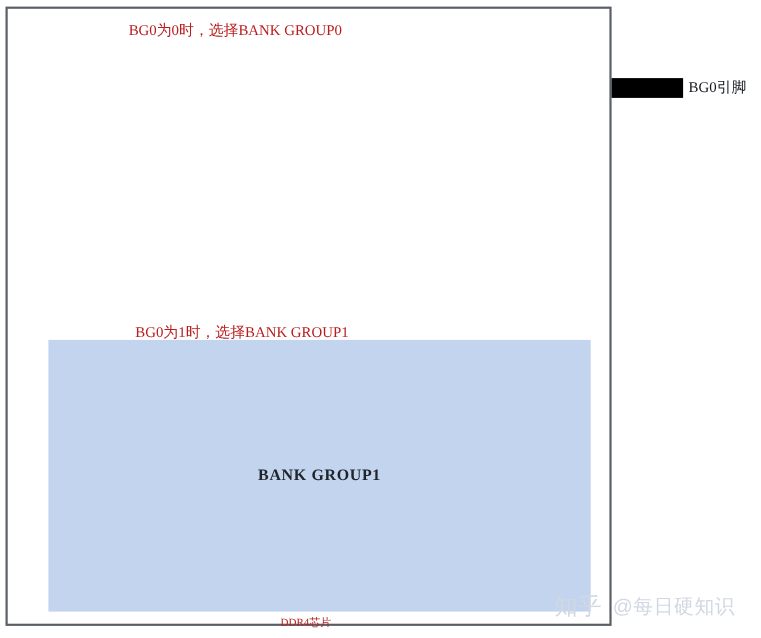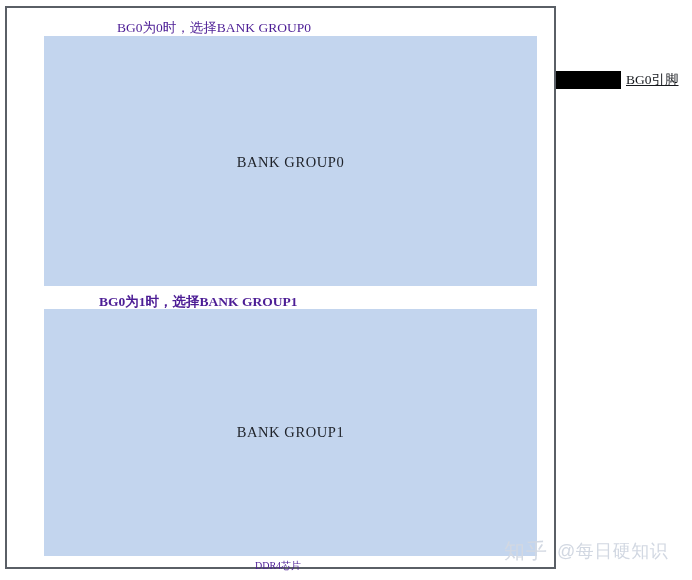--- a/index.html
+++ b/index.html
@@ -42,41 +42,42 @@
     left: 37px;
     top: 28px;
     width: 493px;
     height: 250px;
   }
   #bank-group-1-block {
     left: 37px;
     top: 301px;
     width: 493px;
     height: 247px;
+    font-weight: bold;
   }
   .bank-block-label {
     font-size: 14.5px;
     letter-spacing: 0.6px;
     color: #20242b;
     font-family: "Liberation Serif", "DejaVu Serif", serif;
     position: relative;
   }
   #bank-group-0-block .bank-block-label { top: 1px; }
   #bank-group-1-block .bank-block-label { top: 0px; }
 
   
   .caption {
     position: absolute;
     font-size: 13.5px;
-    color: #4c1d95;
+    color: #b91c1c;
     white-space: nowrap;
     font-family: "Liberation Serif", "DejaVu Serif", serif;
   }
   #caption-bg0-low  { left: 110px; top: 11px; }
-  #caption-bg0-high { left: 92px; top: 285px; font-weight: bold; }
+  #caption-bg0-high { left: 116px; top: 285px; }
   #caption-chip-name {
     left: 248px;
     top: 551px;
     font-size: 10px;
   }
 
   
   #bg0-pin-bar {
     position: absolute;
     left: 556px;
@@ -86,21 +87,20 @@
     background: #000000;
   }
   #bg0-pin-label {
     position: absolute;
     left: 626px;
     top: 71px;
     font-size: 13.5px;
     white-space: nowrap;
     color: #15181d;
     font-family: "Liberation Serif", "DejaVu Serif", serif;
-    text-decoration: underline;
   }
 
   
   #watermark {
     position: absolute;
     left: 504px;
     top: 537px;
     display: flex;
     align-items: center;
     gap: 9px;
@@ -114,23 +114,20 @@
   #watermark-brand { color: #d2d8e2; }
   #watermark-handle { color: #d2d8e2; font-size: 18px; letter-spacing: 0.5px; }
 </style>
 </head>
 <body>
 
 <div id="chip-outline">
 
   <div class="caption" id="caption-bg0-low">BG0为0时，选择BANK GROUP0</div>
 
-  <div class="bank-block" id="bank-group-0-block">
-    <span class="bank-block-label">BANK  GROUP0</span>
-  </div>
 
   <div class="caption" id="caption-bg0-high">BG0为1时，选择BANK GROUP1</div>
 
   <div class="bank-block" id="bank-group-1-block">
     <span class="bank-block-label">BANK  GROUP1</span>
   </div>
 
   <div class="caption" id="caption-chip-name">DDR4芯片</div>
 </div>
 

